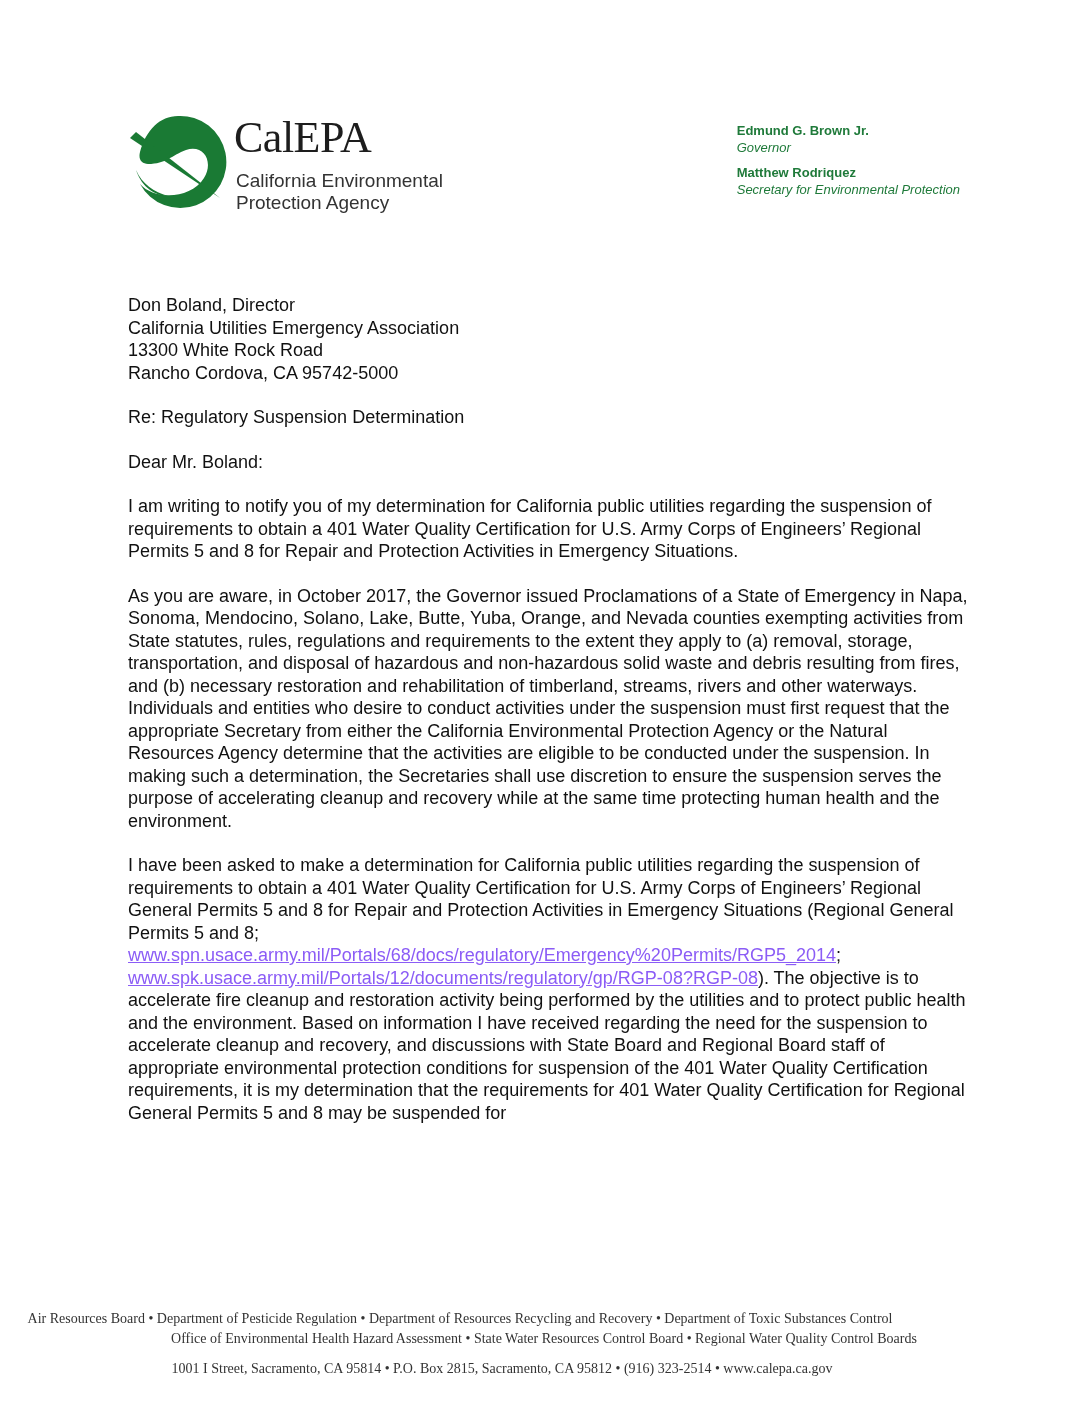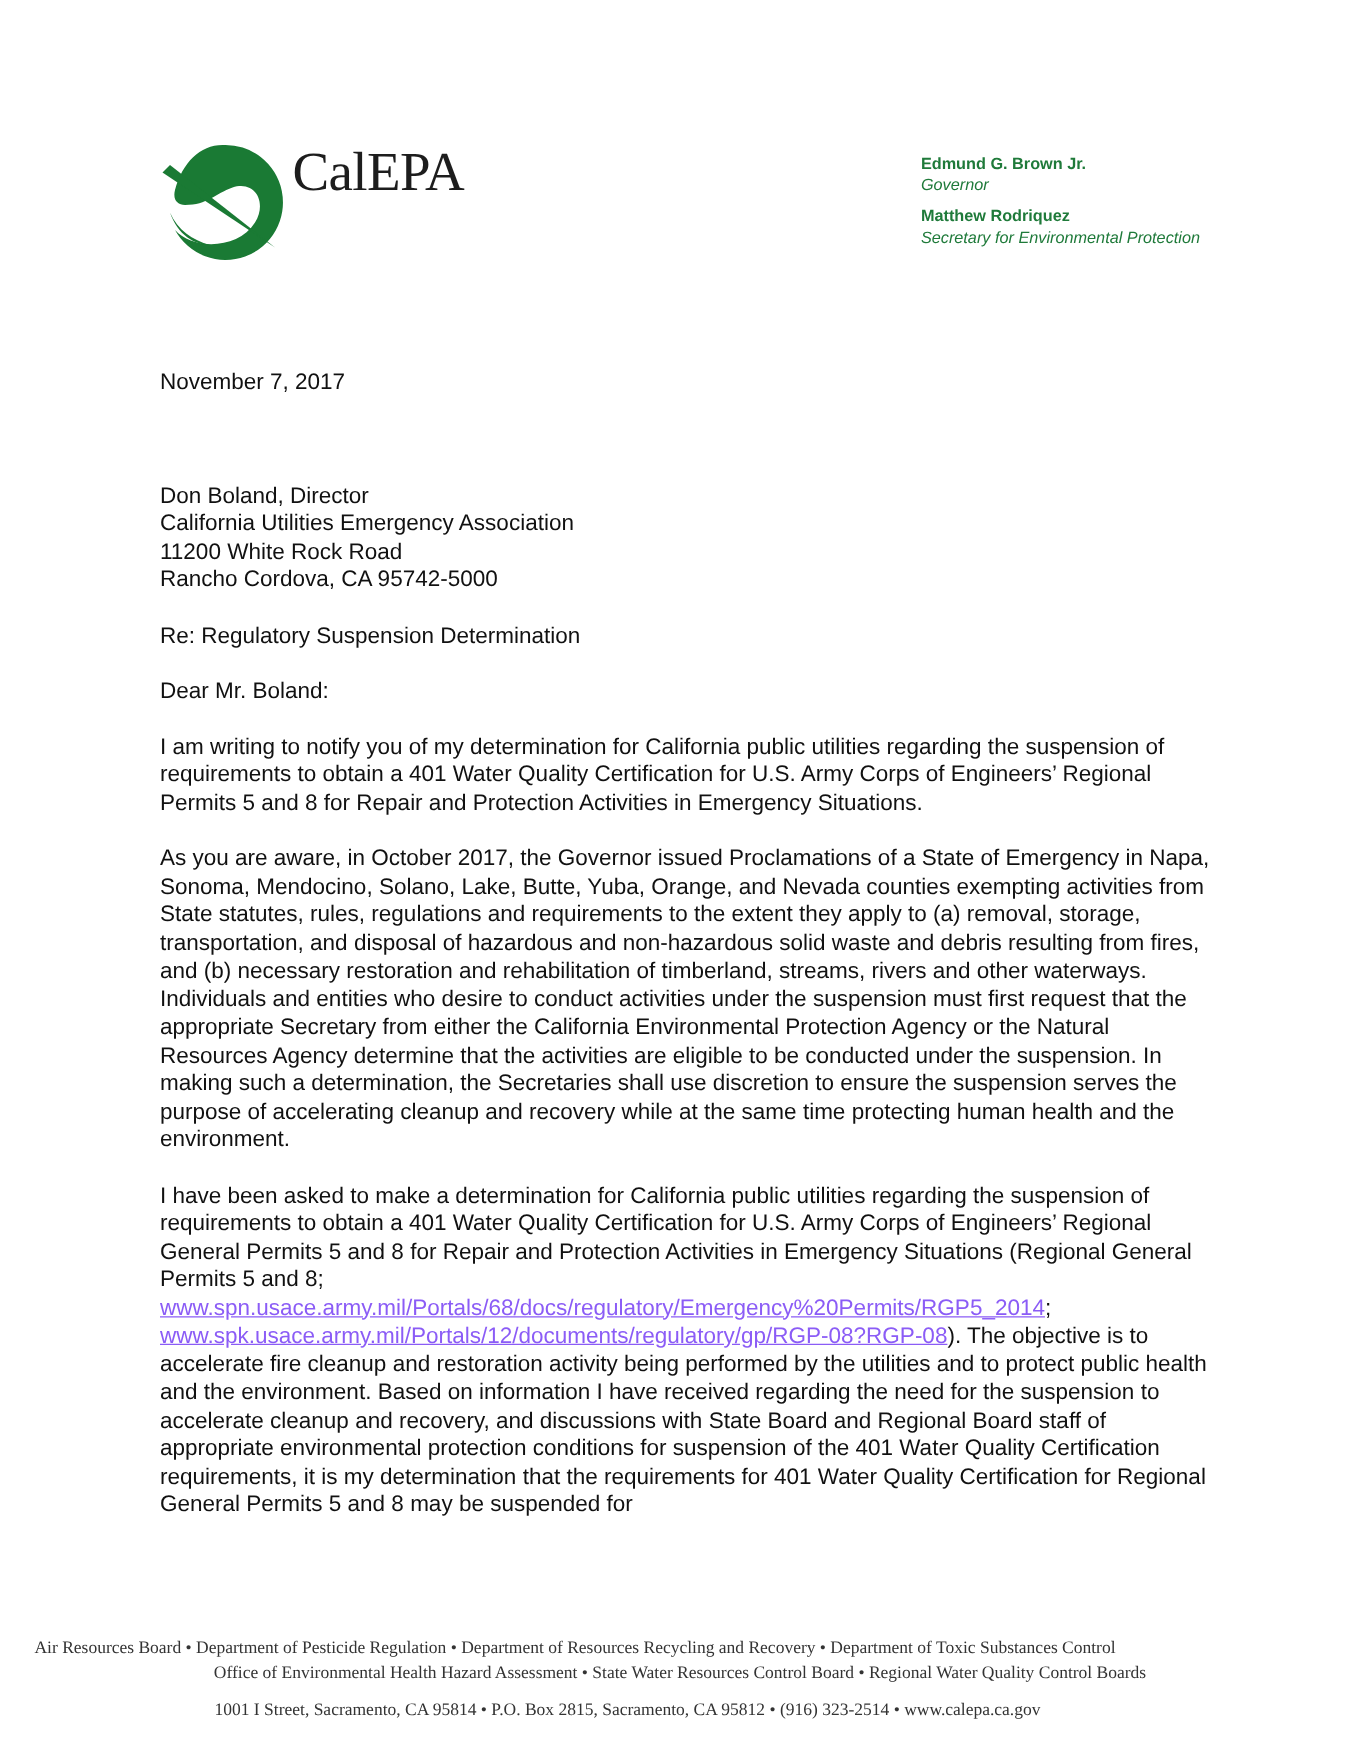--- a/index.html
+++ b/index.html
@@ -26,36 +26,39 @@
 </head>
 <body>
 
 <div class="logo">
   <svg class="logo-mark" viewBox="0 0 100 100">
     <path d="M50 4 A46 46 0 1 1 12 72 C 26 88 62 88 76 66 C 86 50 76 32 58 38 C 44 43 38 52 20 52 C 14 52 10 48 12 40 C 18 18 32 4 50 4 Z" fill="#1a7a34"></path>
     <path d="M2 26 L92 86 L8 20 Z" fill="#1a7a34"></path>
     <path d="M8 58 C 14 72 26 80 40 84 C 28 84 14 76 8 58 Z" fill="#1a7a34"></path>
   </svg>
   <div class="logo-word">CalEPA</div>
+  <div class="logo-sub">
+    <div>California Environmental</div>
+    <div>Protection Agency</div>
+  </div>
 </div>
 
 <div class="officials">
   <div class="name">Edmund G. Brown Jr.</div>
   <div class="title">Governor</div>
   <div class="gap"></div>
   <div class="name">Matthew Rodriquez</div>
   <div class="title">Secretary for Environmental Protection</div>
 </div>
 
 <div class="letter">
-  <p class="date">November 7, 2017</p>
   <div class="address">
     <p>Don Boland, Director</p>
     <p>California Utilities Emergency Association</p>
-    <p>11200 White Rock Road</p>
+    <p>13300 White Rock Road</p>
     <p>Rancho Cordova, CA 95742-5000</p>
   </div>
   <div class="block-gap"></div>
   <p>Re: Regulatory Suspension Determination</p>
   <div class="block-gap"></div>
   <p>Dear Mr. Boland:</p>
   <div class="block-gap"></div>
   <p>I am writing to notify you of my determination for California public utilities regarding the suspension of requirements to obtain a 401 Water Quality Certification for U.S. Army Corps of Engineers’ Regional Permits 5 and 8 for Repair and Protection Activities in Emergency Situations.</p>
   <div class="block-gap"></div>
   <p>As you are aware, in October 2017, the Governor issued Proclamations of a State of Emergency in Napa, Sonoma, Mendocino, Solano, Lake, Butte, Yuba, Orange, and Nevada counties exempting activities from State statutes, rules, regulations and requirements to the extent they apply to (a) removal, storage, transportation, and disposal of hazardous and non-hazardous solid waste and debris resulting from fires, and (b) necessary restoration and rehabilitation of timberland, streams, rivers and other waterways.  Individuals and entities who desire to conduct activities under the suspension must first request that the appropriate Secretary from either the California Environmental Protection Agency or the Natural Resources Agency determine that the activities are eligible to be conducted under the suspension.  In making such a determination, the Secretaries shall use discretion to ensure the suspension serves the purpose of accelerating cleanup and recovery while at the same time protecting human health and the environment.</p>

